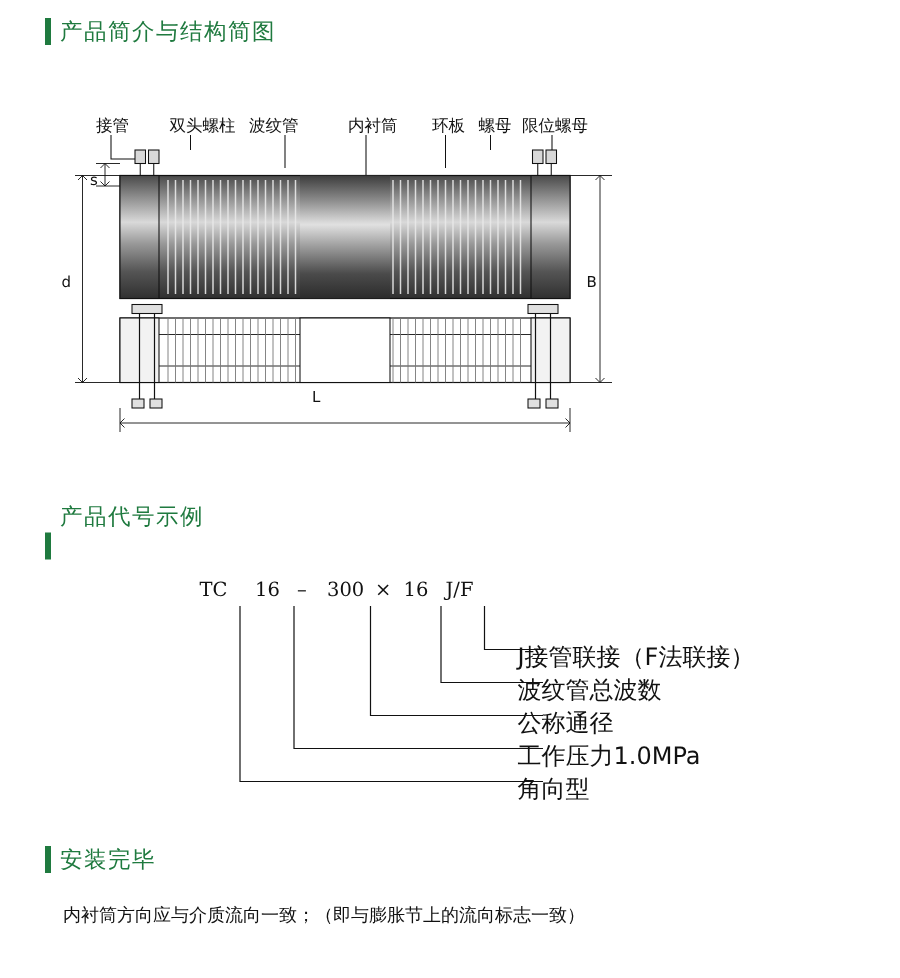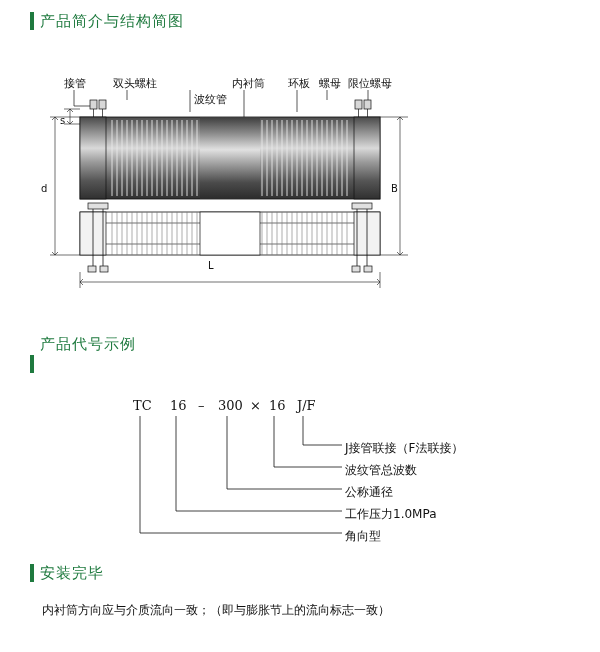--- a/index.html
+++ b/index.html
@@ -38,33 +38,33 @@
   }
   .lbl-small{
     position:absolute;
     font-size:10px;
     color:#111;
     white-space:nowrap;
   }
   
   #code{
     position:absolute;
-    left:0;top:382px;
-    width:525px;height:180px;
+    left:0;top:370px;
+    width:525px;height:180px;padding-left:20px;
   }
   .code-char{
     position:absolute;
     font-size:13px;
     font-family:"DejaVu Serif","Liberation Serif",serif;
     color:#111;
     white-space:nowrap;
   }
   .code-desc{
     position:absolute;
-    font-size:12px;
+    font-size:16px;
     color:#111;
     white-space:nowrap;
   }
   
   #install-text{
     position:absolute;
     left:42px;top:600px;
     width:520px;
     font-size:12px;
     line-height:20px;
@@ -76,21 +76,21 @@
 </head>
 <body>
 
 <div class="title-bar" style="left:30px;top:12px;height:18px;"></div>
 <div class="section-title" style="left:40px;top:12px;">产品简介与结构简图</div>
 
 <div id="diagram">
 
   <div class="lbl" style="left:64px;top:16px;">接管</div>
   <div class="lbl" style="left:113px;top:16px;">双头螺柱</div>
-  <div class="lbl" style="left:194px;top:16px;margin-top:16px;">波纹管</div>
+  <div class="lbl" style="left:166px;top:16px;">波纹管</div>
   <div class="lbl" style="left:232px;top:16px;">内衬筒</div>
   <div class="lbl" style="left:288px;top:16px;">环板</div>
   <div class="lbl" style="left:319px;top:16px;">螺母</div>
   <div class="lbl" style="left:348px;top:16px;">限位螺母</div>
 
   <div class="lbl-small" style="left:60px;top:55px;">s</div>
   <div class="lbl-small" style="left:41px;top:123px;">d</div>
   <div class="lbl-small" style="left:391px;top:123px;">B</div>
   <div class="lbl-small" style="left:208px;top:200px;">L</div>
 

